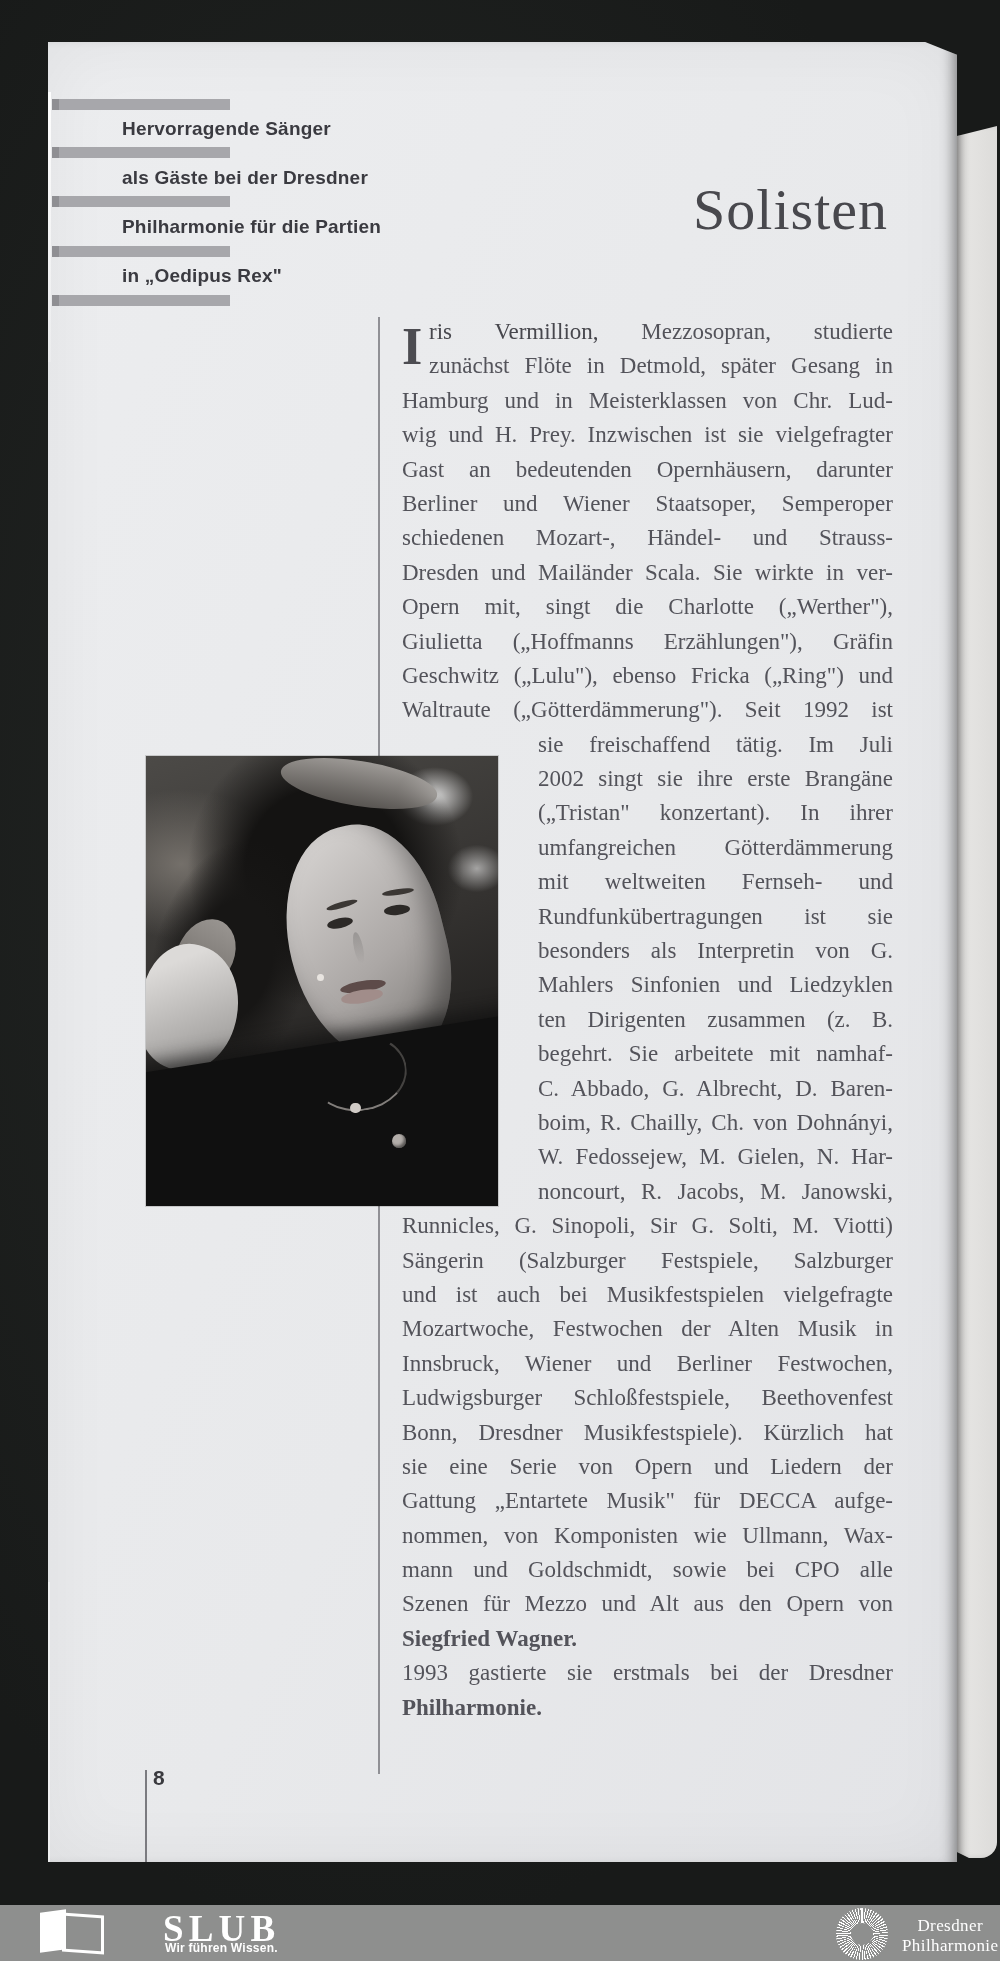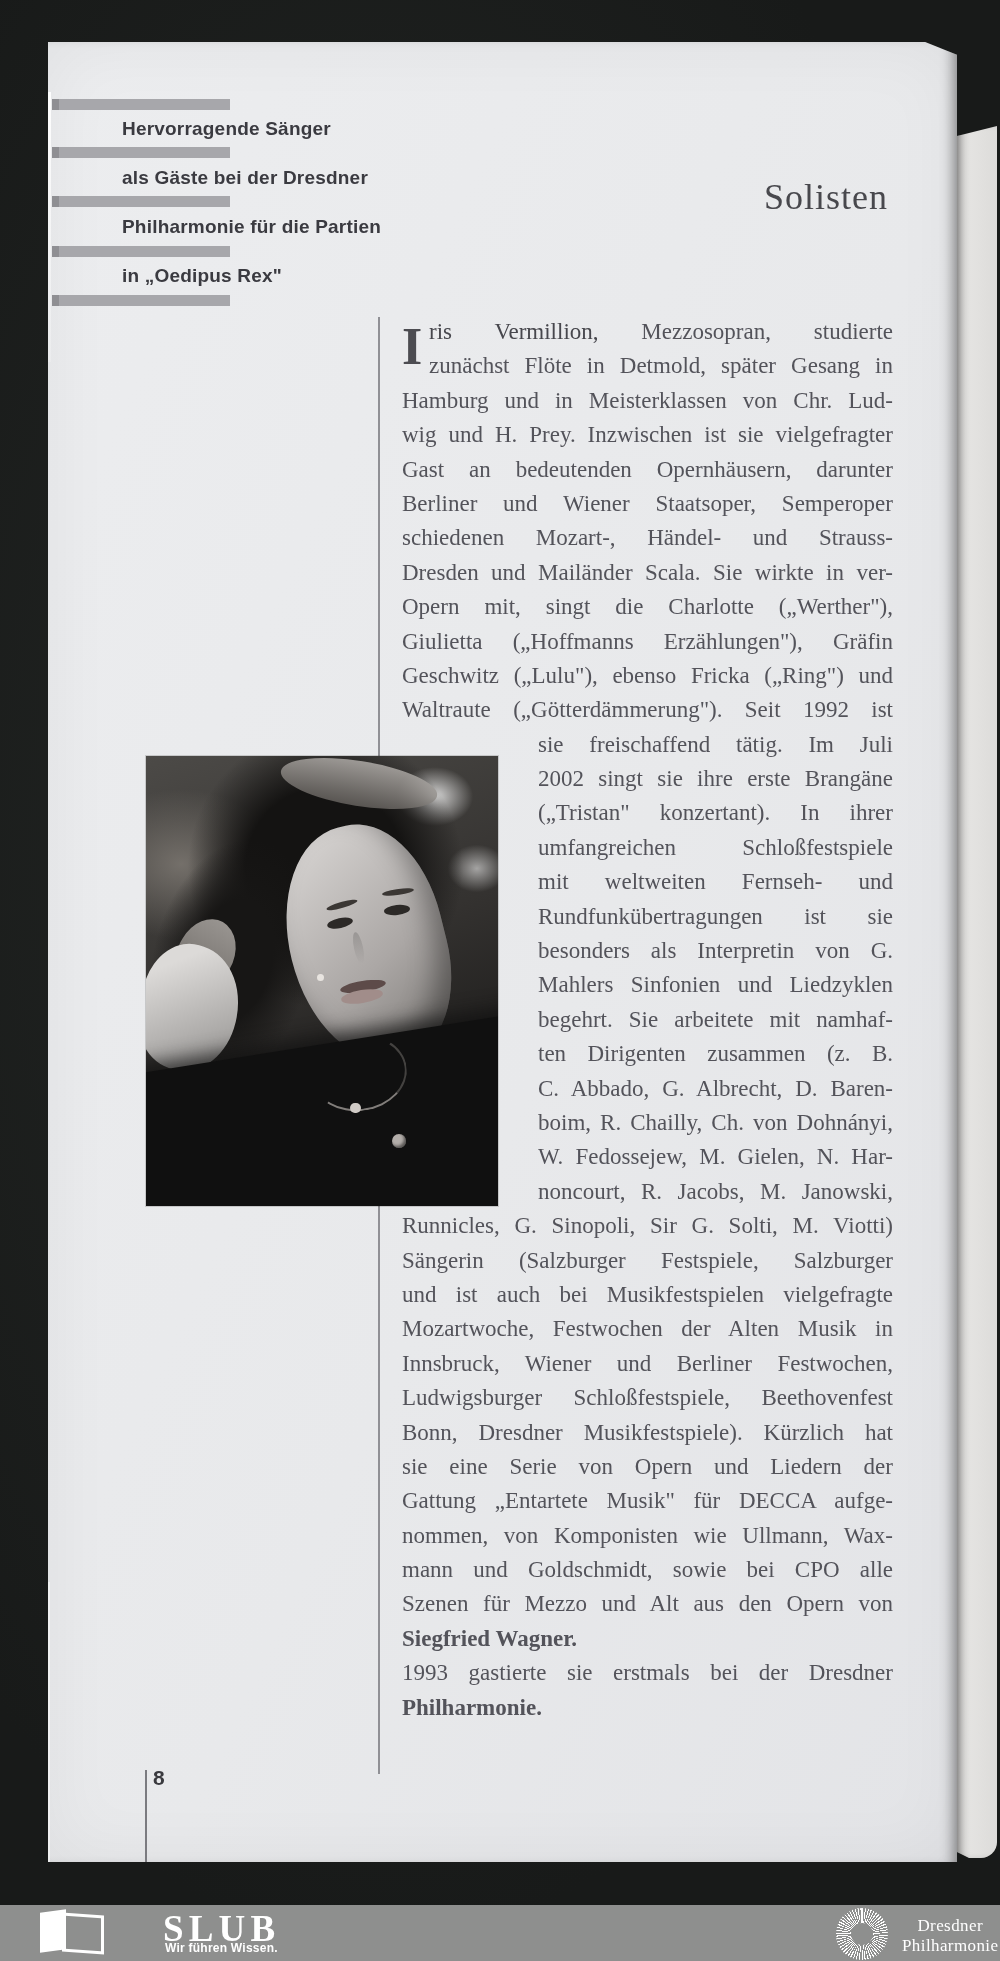--- a/index.html
+++ b/index.html
@@ -22,21 +22,21 @@
         clip-path:polygon(0 10px,100% 0,100% 100%,30% 100%,0 calc(100% - 6px));
         box-shadow:inset 7px 0 9px -5px rgba(0,0,0,.5);}
   
   .hbar{position:absolute;left:4px;width:178px;height:11px;
         background:linear-gradient(to right,#8f8f93 0 7px,#a7a7ab 7px 100%);}
   #bar1{top:57px}#bar2{top:105px}#bar3{top:154px}#bar4{top:204px}#bar5{top:253px}
   #caption{position:absolute;left:74px;top:62px;width:260px;
         font-family:"Liberation Sans",sans-serif;font-weight:700;font-size:19px;
         line-height:49px;color:#3a3a40;letter-spacing:.2px;}
   
-  #title{position:absolute;right:69px;top:134px;font-size:36px;color:#48484d;
+  #title{position:absolute;right:69px;top:134px;font-size:58px;color:#48484d;
         letter-spacing:1px;font-weight:400;}
   
   #rule{position:absolute;left:330px;top:275px;width:2px;height:1457px;background:#909095;}
   #textcol{position:absolute;left:354px;top:273px;width:491px;
         font-size:23px;line-height:34.4px;color:#53535a;}
   .line{height:34.4px;overflow:hidden;text-align:justify;text-align-last:justify;}
   .line.noj{text-align:left;text-align-last:left;font-weight:bold;}
   .bold{font-weight:400;color:#47474d;}
   #dropcap{float:left;width:18px;height:62px;margin:5px 9px 0 0;
         font-size:52px;line-height:54px;font-weight:700;color:#4c4c51;}
@@ -146,27 +146,27 @@
           <div class="line">Dresden und Mailänder Scala. Sie wirkte in ver-</div>
           <div class="line">Opern mit, singt die Charlotte („Werther"),</div>
           <div class="line">Giulietta („Hoffmanns Erzählungen"), Gräfin</div>
           <div class="line">Geschwitz („Lulu"), ebenso Fricka („Ring") und</div>
           <div class="line">Waltraute („Götterdämmerung"). Seit 1992 ist</div>
         </div>
       <div id="indent-block">
           <div class="line">sie freischaffend tätig. Im Juli</div>
           <div class="line">2002 singt sie ihre erste Brangäne</div>
           <div class="line">(„Tristan" konzertant). In ihrer</div>
-          <div class="line">umfangreichen Schloßfestspiele</div>
+          <div class="line">umfangreichen Götterdämmerung</div>
           <div class="line">mit weltweiten Fernseh- und</div>
           <div class="line">Rundfunkübertragungen ist sie</div>
           <div class="line">besonders als Interpretin von G.</div>
           <div class="line">Mahlers Sinfonien und Liedzyklen</div>
+          <div class="line">ten Dirigenten zusammen (z. B.</div>
           <div class="line">begehrt. Sie arbeitete mit namhaf-</div>
-          <div class="line">ten Dirigenten zusammen (z. B.</div>
           <div class="line">C. Abbado, G. Albrecht, D. Baren-</div>
           <div class="line">boim, R. Chailly, Ch. von Dohnányi,</div>
           <div class="line">W. Fedossejew, M. Gielen, N. Har-</div>
           <div class="line">noncourt, R. Jacobs, M. Janowski,</div>
         </div>
       <div>
           <div class="line">Runnicles, G. Sinopoli, Sir G. Solti, M. Viotti)</div>
           <div class="line">Sängerin (Salzburger Festspiele, Salzburger</div>
           <div class="line">und ist auch bei Musikfestspielen vielgefragte</div>
           <div class="line">Mozartwoche, Festwochen der Alten Musik in</div>

